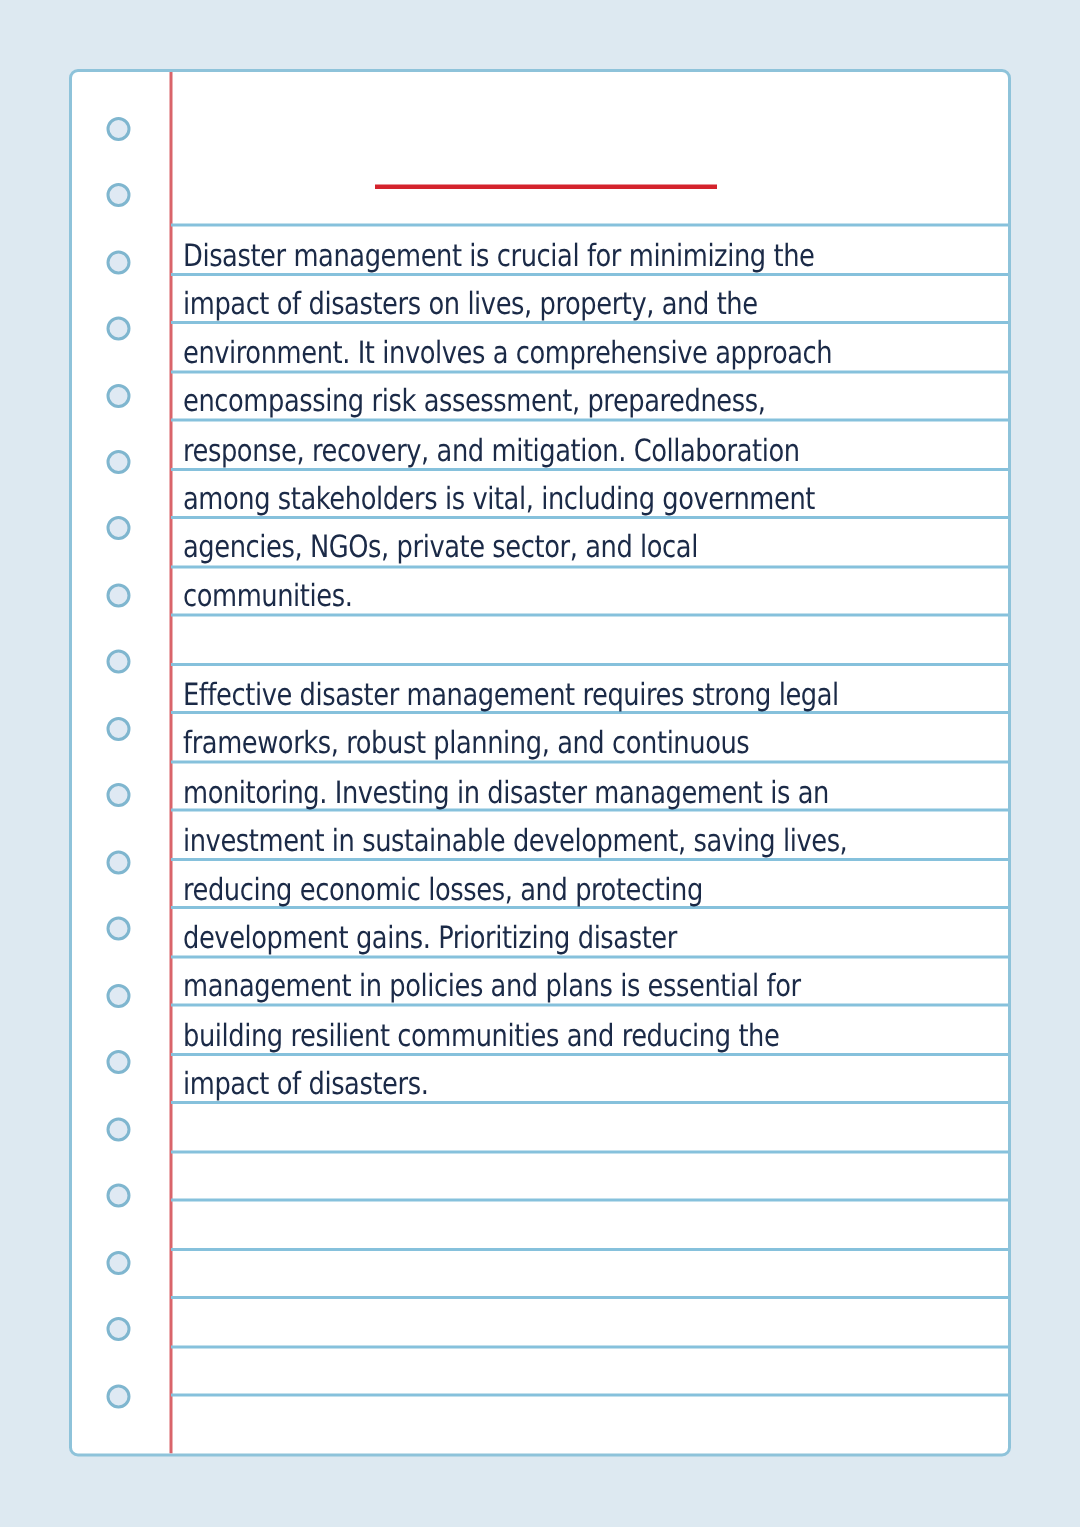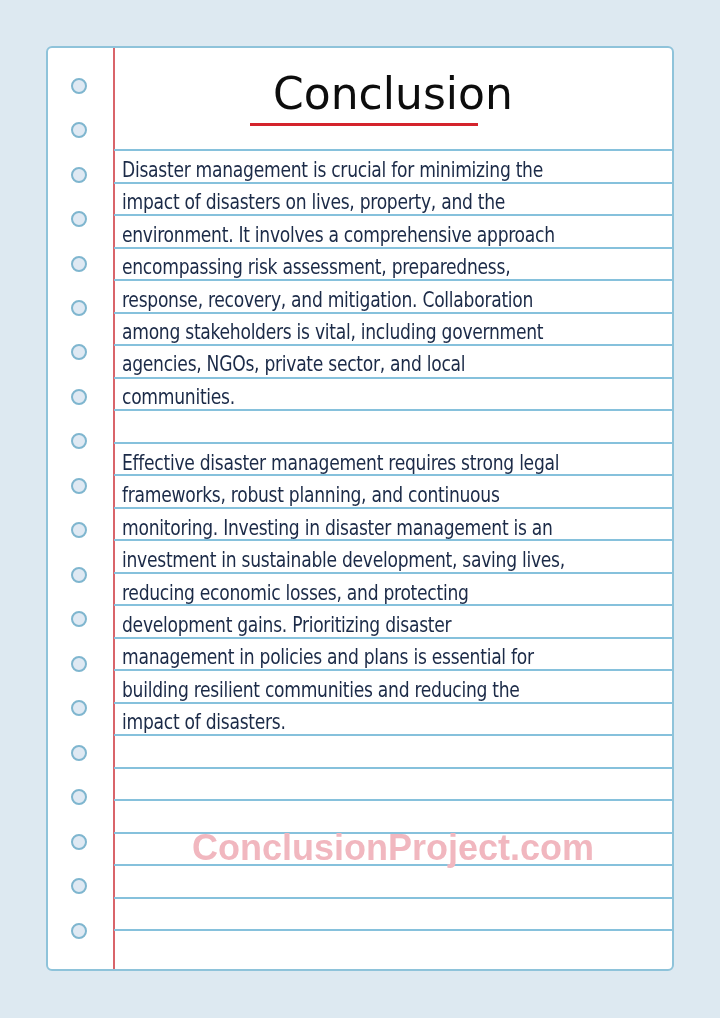--- a/index.html
+++ b/index.html
@@ -137,21 +137,20 @@
   <div class="rule" style="top:621px"></div>
   <div class="rule" style="top:654px"></div>
   <div class="rule" style="top:686px"></div>
   <div class="rule" style="top:719px"></div>
   <div class="rule" style="top:751px"></div>
   <div class="rule" style="top:784px"></div>
   <div class="rule" style="top:816px"></div>
   <div class="rule" style="top:849px"></div>
   <div class="rule" style="top:881px"></div>
 
-  <div class="title">Conclusion</div>
   <div class="title-underline"></div>
 
   <div class="para" style="top:399px">
     <span class="line">Effective disaster management requires strong legal</span>
     <span class="line">frameworks, robust planning, and continuous</span>
     <span class="line">monitoring. Investing in disaster management is an</span>
     <span class="line">investment in sustainable development, saving lives,</span>
     <span class="line">reducing economic losses, and protecting</span>
     <span class="line">development gains. Prioritizing disaster</span>
     <span class="line">management in policies and plans is essential for</span>
@@ -163,14 +162,13 @@
     <span class="line">Disaster management is crucial for minimizing the</span>
     <span class="line">impact of disasters on lives, property, and the</span>
     <span class="line">environment. It involves a comprehensive approach</span>
     <span class="line">encompassing risk assessment, preparedness,</span>
     <span class="line">response, recovery, and mitigation. Collaboration</span>
     <span class="line">among stakeholders is vital, including government</span>
     <span class="line">agencies, NGOs, private sector, and local</span>
     <span class="line">communities.</span>
   </div>
 
-  <div class="watermark">ConclusionProject.com</div>
 </div>
 
 </body></html>

